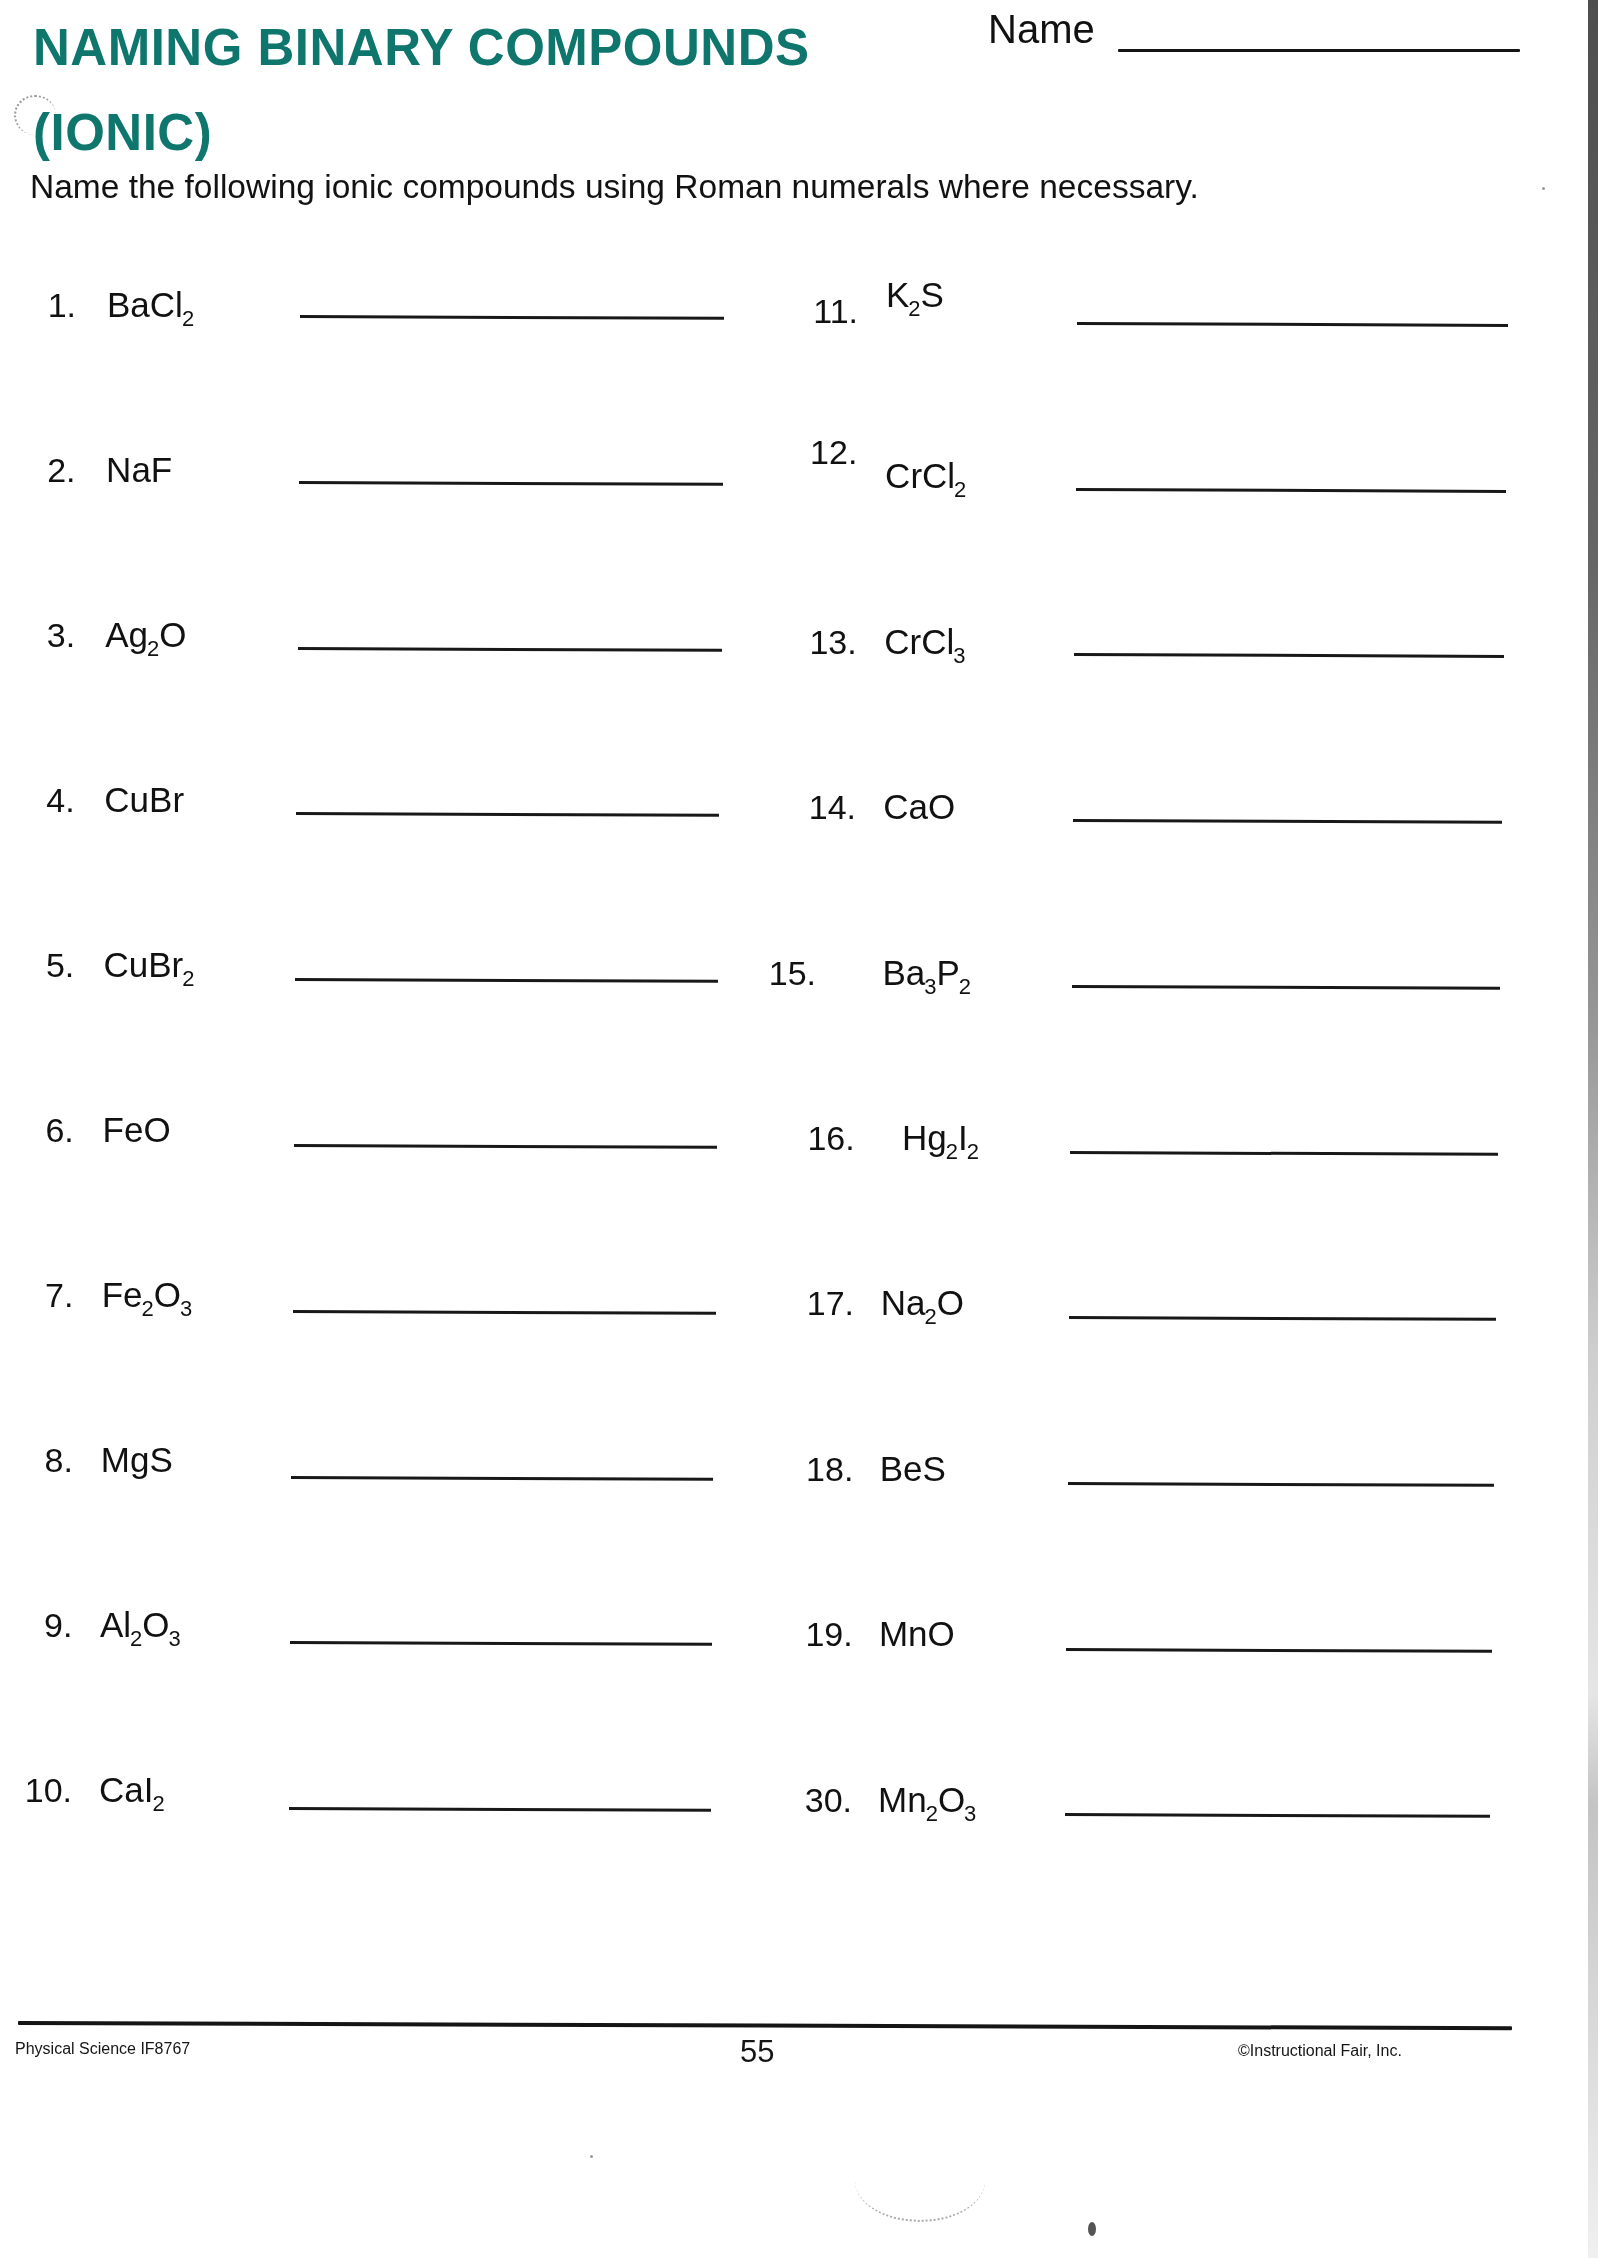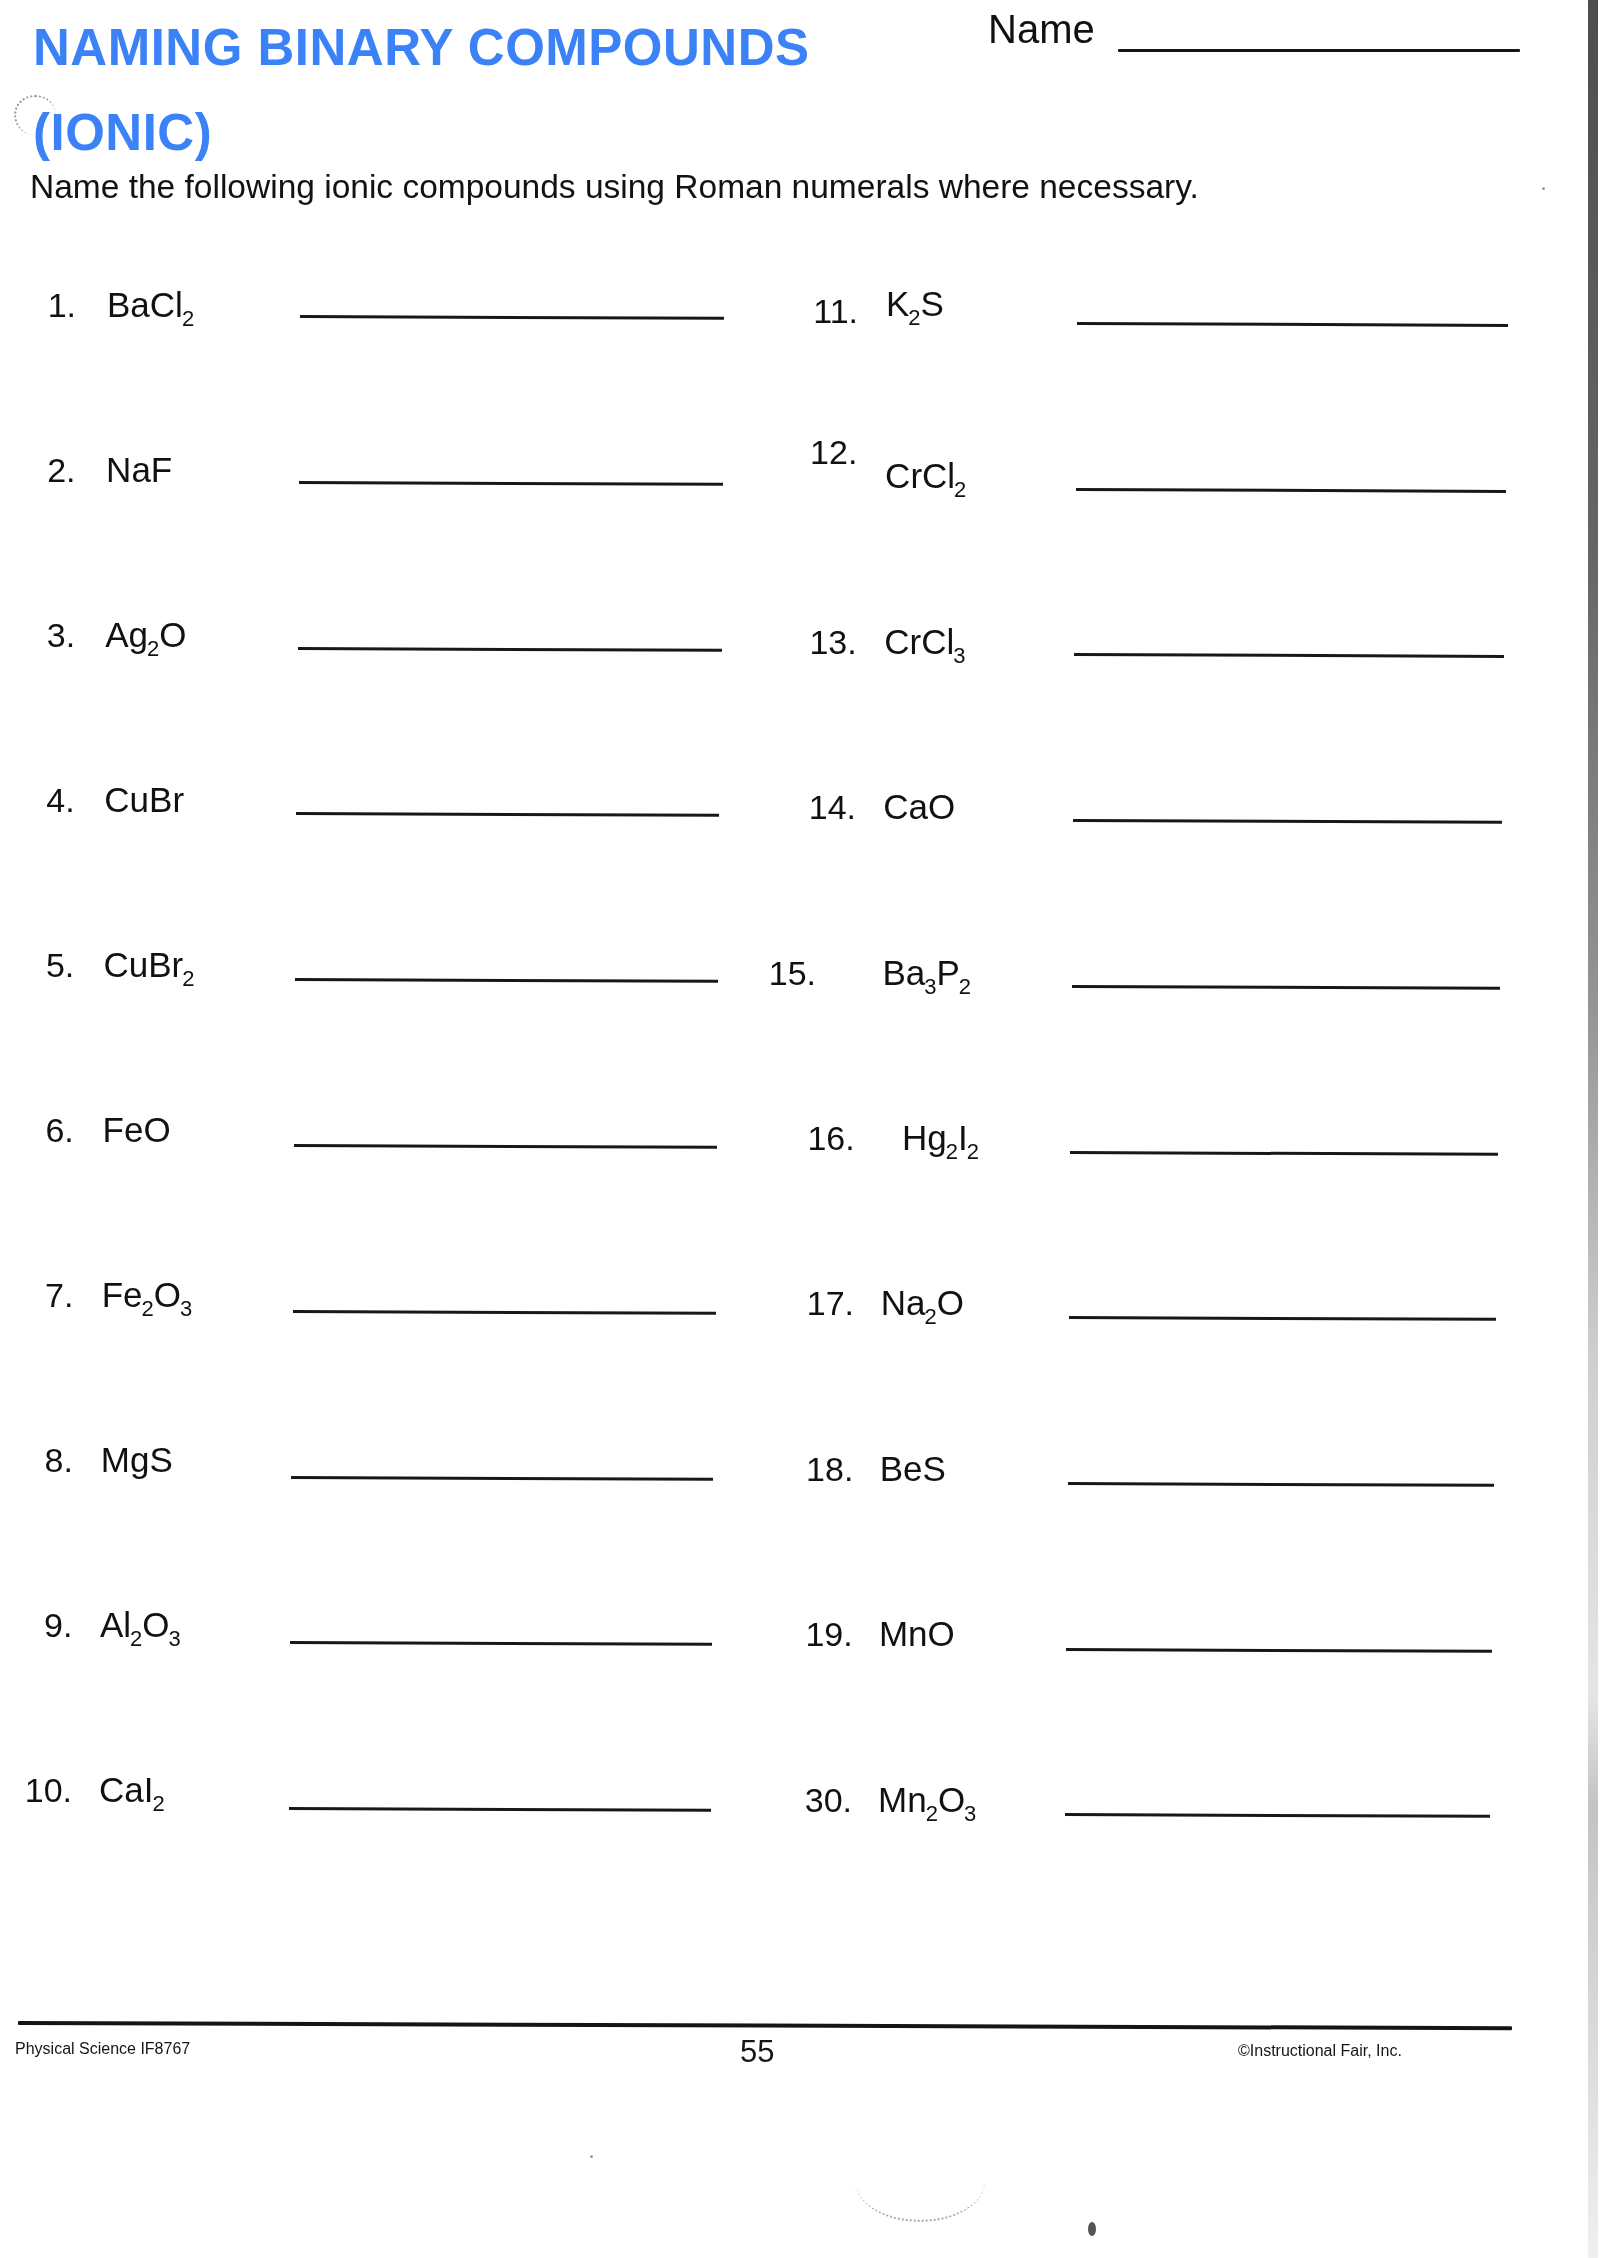--- a/index.html
+++ b/index.html
@@ -4,21 +4,21 @@
 <style>
   html, body { margin: 0; padding: 0; }
   body {
     width: 1600px; height: 2258px; position: relative; overflow: hidden;
     background: #ffffff; color: #111111;
     font-family: "Liberation Sans", "DejaVu Sans", sans-serif;
   }
   .abs { position: absolute; white-space: nowrap; }
   .title {
     font-family: "Liberation Sans", sans-serif; font-weight: bold;
-    font-size: 51px; line-height: 1; letter-spacing: 0.5px; color: #3b82f6;
+    font-size: 51px; line-height: 1; letter-spacing: 0.5px; color: #0f766e;
   }
   .name-label { font-size: 40px; line-height: 1; color: #111; }
   .rule { position: absolute; height: 3px; background: #151515; border-radius: 1px; }
   .instructions { font-size: 33.5px; line-height: 1; color: #121212; }
   .num { font-size: 34px; line-height: 1; color: #111; }
   .formula { font-size: 35px; line-height: 1; color: #111; }
   .formula sub { font-size: 22px; vertical-align: -9px; line-height: 0; margin-left: -1px; }
   .answer-line { position: absolute; height: 3px; background: #181818; cursor: text; }
   .footer-text { font-size: 16px; line-height: 1; color: #151515; }
   .page-number { font-size: 31px; line-height: 1; color: #151515; }
@@ -90,21 +90,21 @@
       <div class="abs formula" style="left: 99.8889px; top: 1607px;"><span>Al</span><sub>2</sub><span>O</span><sub>3</sub></div>
       <div class="answer-line" title="" style="left: 290.222px; width: 422.222px; top: 1641.4px; transform: rotate(0.25deg); transform-origin: left center;"></div>
     </div>
     <div>
       <div class="abs num" style="right: 1528px; top: 1773px;">10.</div>
       <div class="abs formula" style="left: 99px; top: 1772px;"><span>CaI</span><sub>2</sub></div>
       <div class="answer-line" title="" style="left: 289px; width: 422px; top: 1807.2px; transform: rotate(0.25deg); transform-origin: left center;"></div>
     </div>
     <div>
       <div class="abs num" style="right: 742px; top: 294px;">11.</div>
-      <div class="abs formula" style="left: 886px; top: 286px;"><span>K</span><sub>2</sub><span>S</span></div>
+      <div class="abs formula" style="left: 886px; top: 277px;"><span>K</span><sub>2</sub><span>S</span></div>
       <div class="answer-line" title="" style="left: 1077px; width: 431px; top: 322px; transform: rotate(0.25deg); transform-origin: left center;"></div>
     </div>
     <div>
       <div class="abs num" style="right: 742.667px; top: 435px;">12.</div>
       <div class="abs formula" style="left: 885.111px; top: 458.4px;"><span>CrCl</span><sub>2</sub></div>
       <div class="answer-line" title="" style="left: 1075.67px; width: 430.333px; top: 487.7px; transform: rotate(0.25deg); transform-origin: left center;"></div>
     </div>
     <div>
       <div class="abs num" style="right: 743.333px; top: 624.8px;">13.</div>
       <div class="abs formula" style="left: 884.222px; top: 623.8px;"><span>CrCl</span><sub>3</sub></div>

